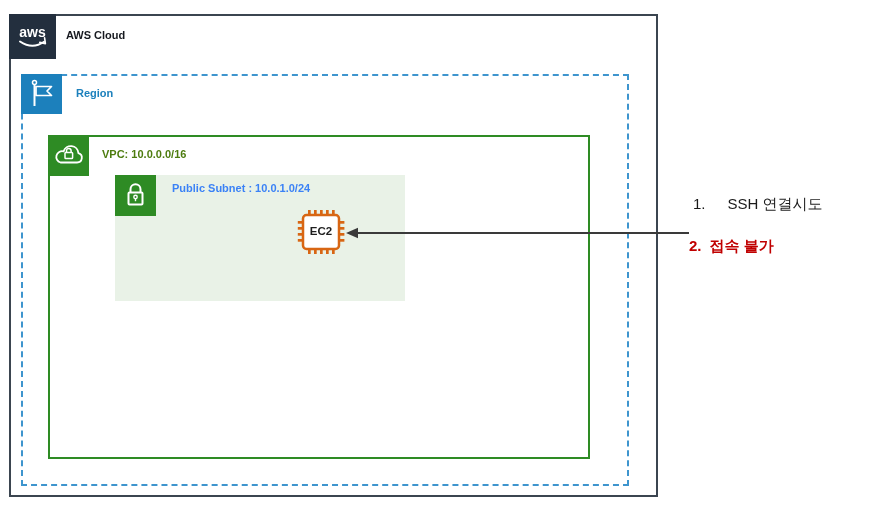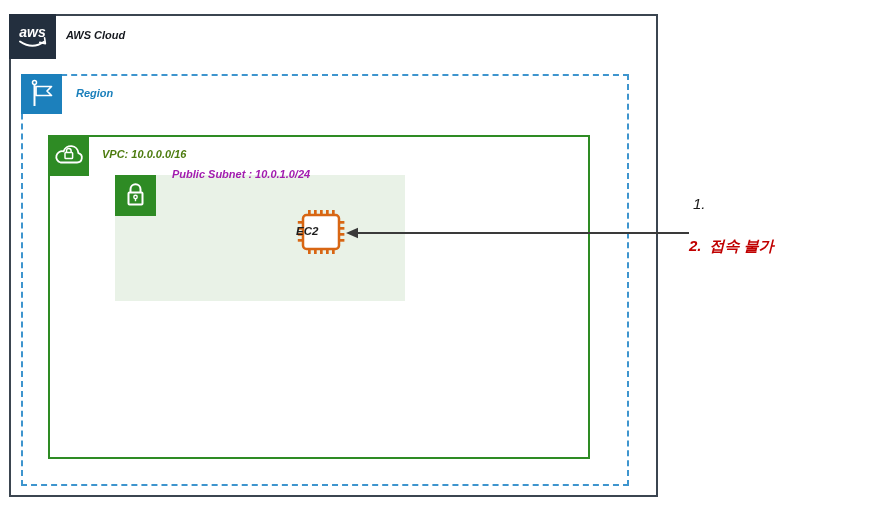--- a/index.html
+++ b/index.html
@@ -4,21 +4,20 @@
 <style>
   * { margin: 0; padding: 0; box-sizing: border-box; }
   html, body { background: #ffffff; }
   body { font-family: "Liberation Sans", sans-serif; }
   .canvas {
     position: relative;
     width: 875px;
     height: 507px;
     background: #ffffff;
     overflow: hidden;
-    font-style: italic;
   }
   .abs { position: absolute; }
 
   
   .aws-cloud-box {
     left: 9px; top: 14px; width: 649px; height: 483px;
     border: 2px solid #3B4550;
     background: #ffffff;
   }
   .region-box {
@@ -39,27 +38,27 @@
   .aws-logo { left: 9px; top: 14px; width: 47px; height: 45px; }
   .region-flag { left: 21px; top: 74px; width: 41px; height: 40px; }
   .vpc-icon { left: 48px; top: 135px; width: 41px; height: 41px; }
   .subnet-icon { left: 115px; top: 175px; width: 41px; height: 41px; }
 
   
   .box-label { font-size: 11px; font-weight: 600; white-space: nowrap; }
   .aws-cloud-label { left: 66px; top: 29px; color: #16191F; }
   .region-label { left: 76px; top: 87px; color: #1C80BC; }
   .vpc-label { left: 102px; top: 148px; color: #4d7c0f; }
-  .subnet-label { left: 172px; top: 168px; color: #a21caf; }
+  .subnet-label { left: 172px; top: 182px; color: #3b82f6; }
 
   
   .ec2-svg { left: 296px; top: 209px; width: 50px; height: 46px; }
   .ec2-label {
     left: 296px; top: 225px; width: 50px;
-    font-size: 11.5px; font-weight: 600; color: #1E1E1E;
+    text-align: center; font-size: 11.5px; font-weight: 600; color: #1E1E1E;
   }
 
   
   .arrow-svg { left: 345px; top: 225px; width: 346px; height: 16px; }
 
   
   .annotation-row { display: flex; align-items: baseline; white-space: nowrap; }
   .annotation-1 { left: 693px; top: 195px; font-size: 15px; color: #1A1A1A; }
   .annotation-1 .annotation-number { margin-right: 22px; }
   .annotation-2 { left: 689px; top: 237px; font-size: 15px; font-weight: 700; color: #C00000; }
@@ -140,19 +139,20 @@
   </svg>
   <div class="abs ec2-label">EC2</div>
 
   <svg class="abs arrow-svg" viewBox="0 0 346 16">
     <line x1="11" y1="8" x2="344" y2="8" stroke="#3A3A3A" stroke-width="2.2"></line>
     <polygon points="1,8 13,2.8 13,13.2" fill="#3A3A3A"></polygon>
   </svg>
 
   <div class="abs annotation-row annotation-1">
     <span class="annotation-number">1.</span>
+    <span class="annotation-text">SSH 연결시도</span>
   </div>
   <div class="abs annotation-row annotation-2">
     <span class="annotation-number">2.</span>
     <span class="annotation-text">접속 불가</span>
   </div>
 
 </div>
 
 </body></html>

